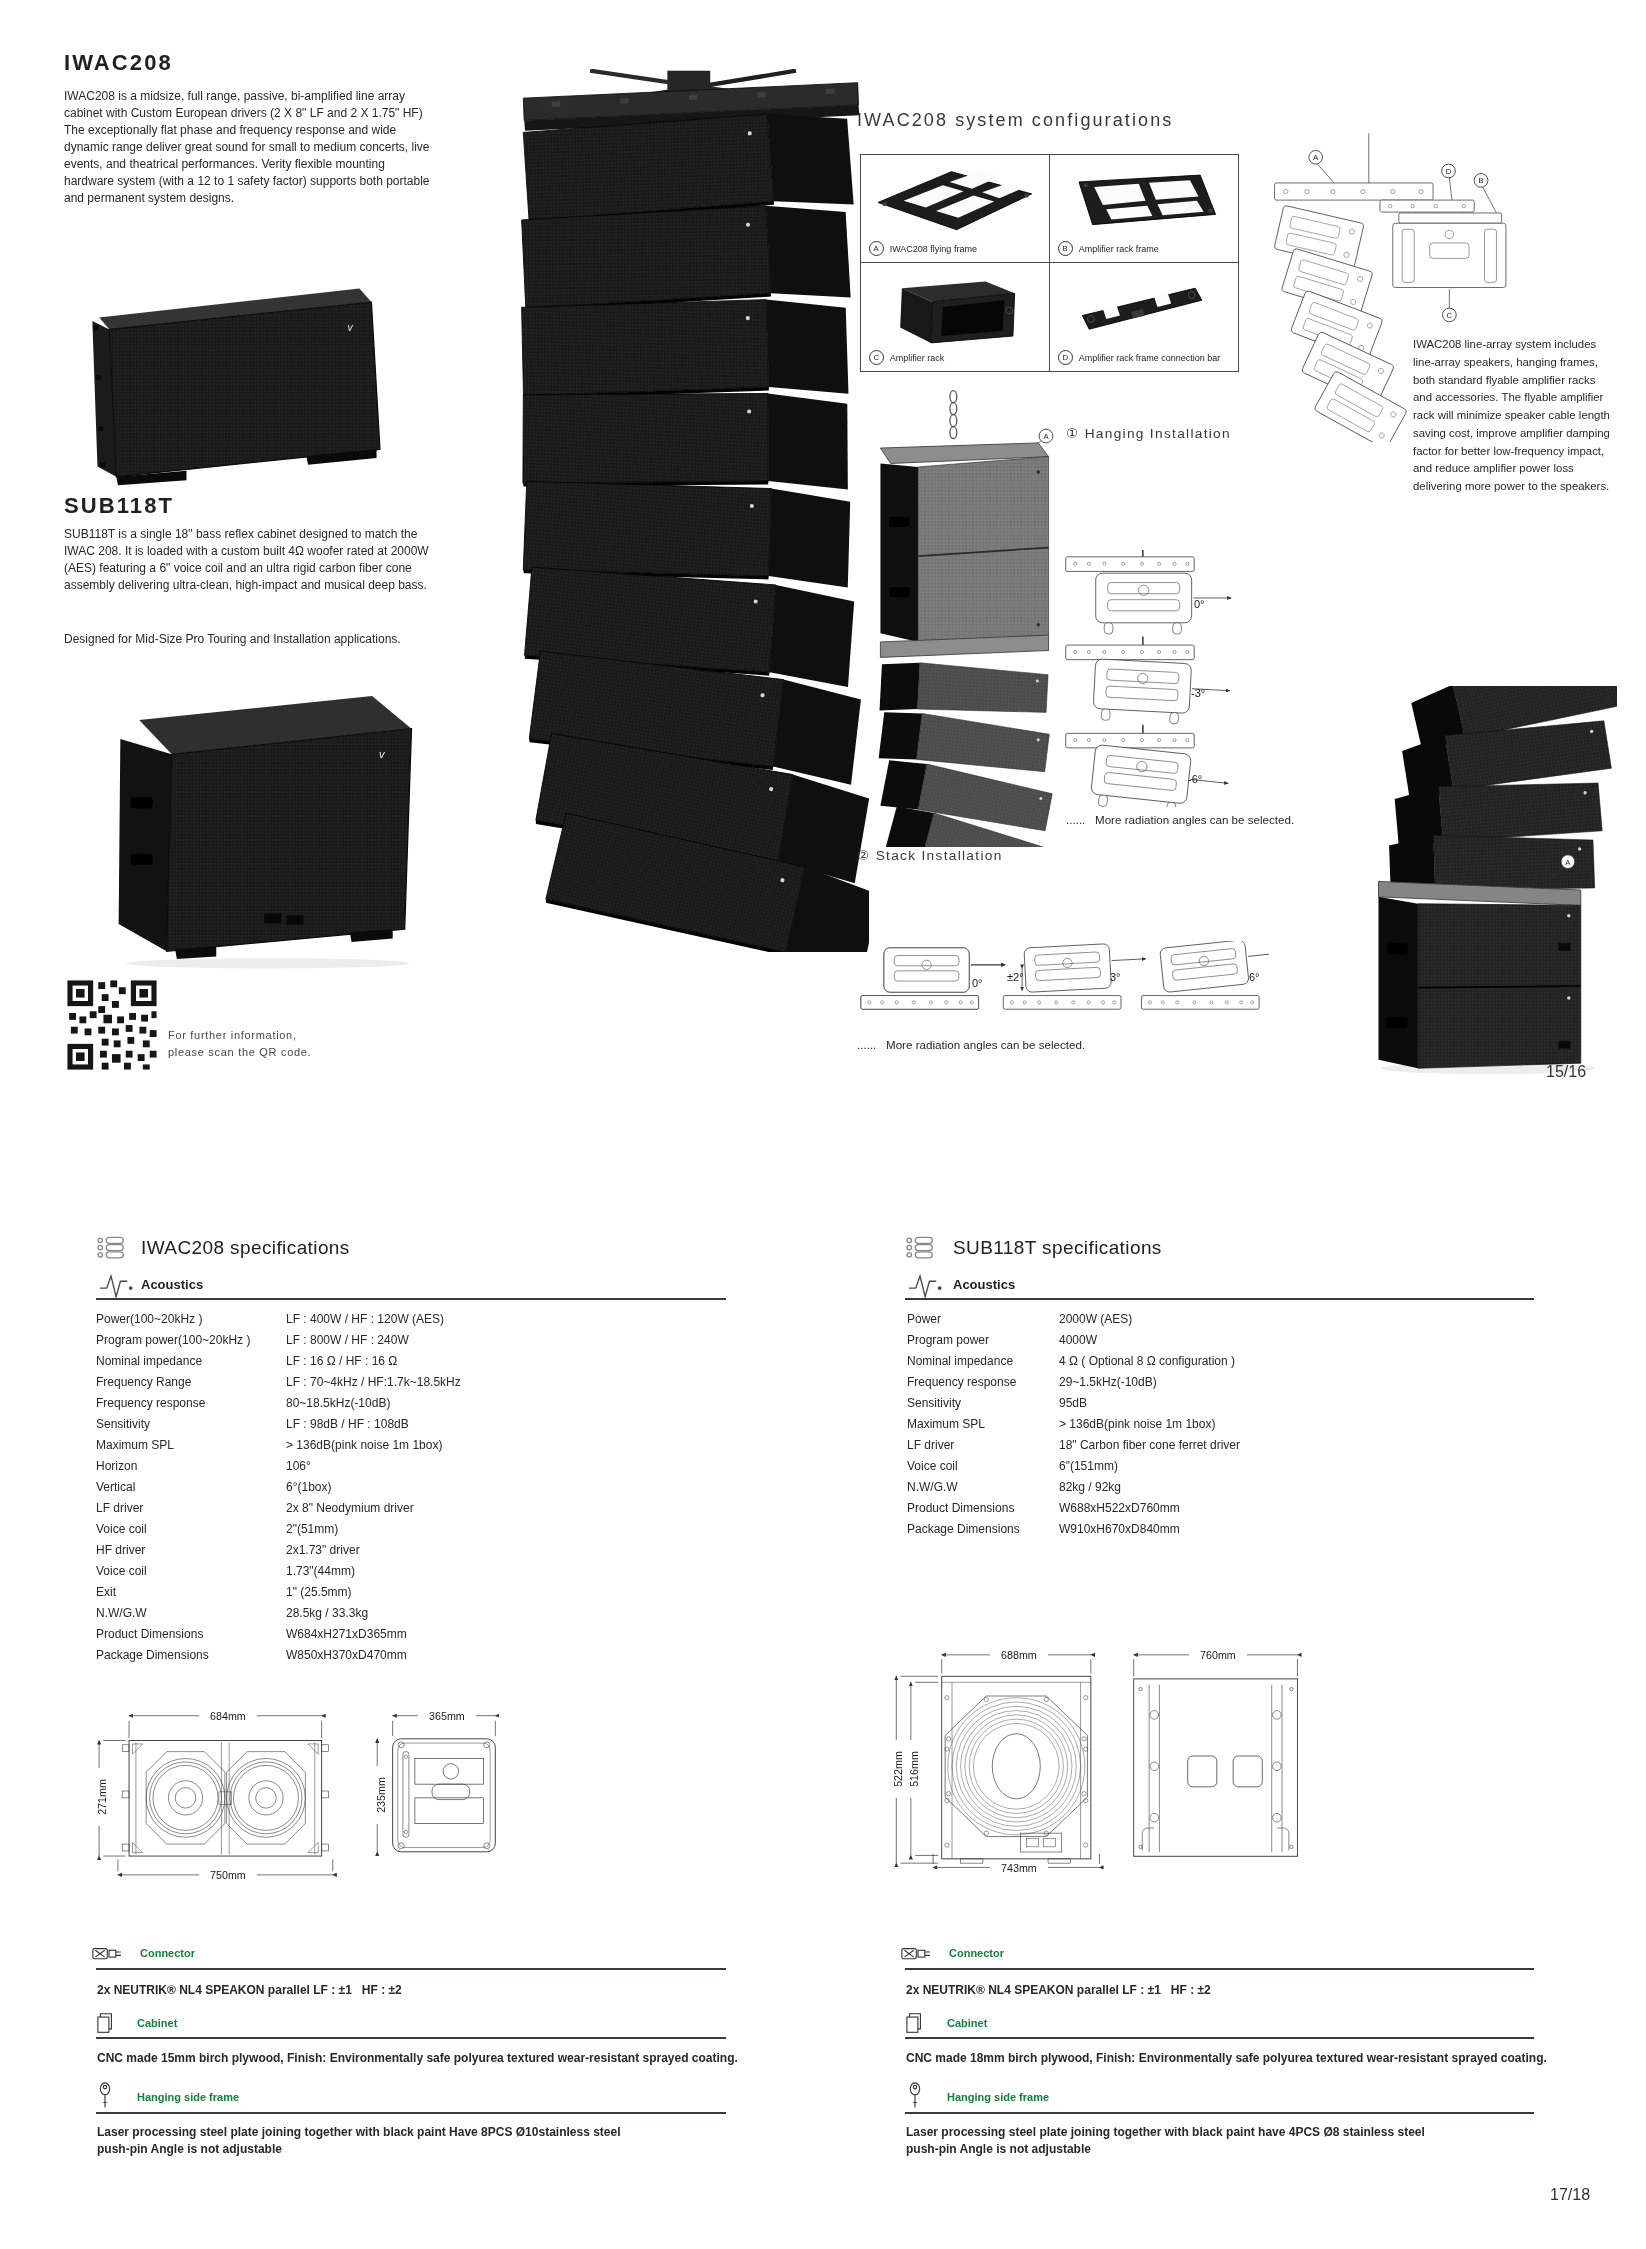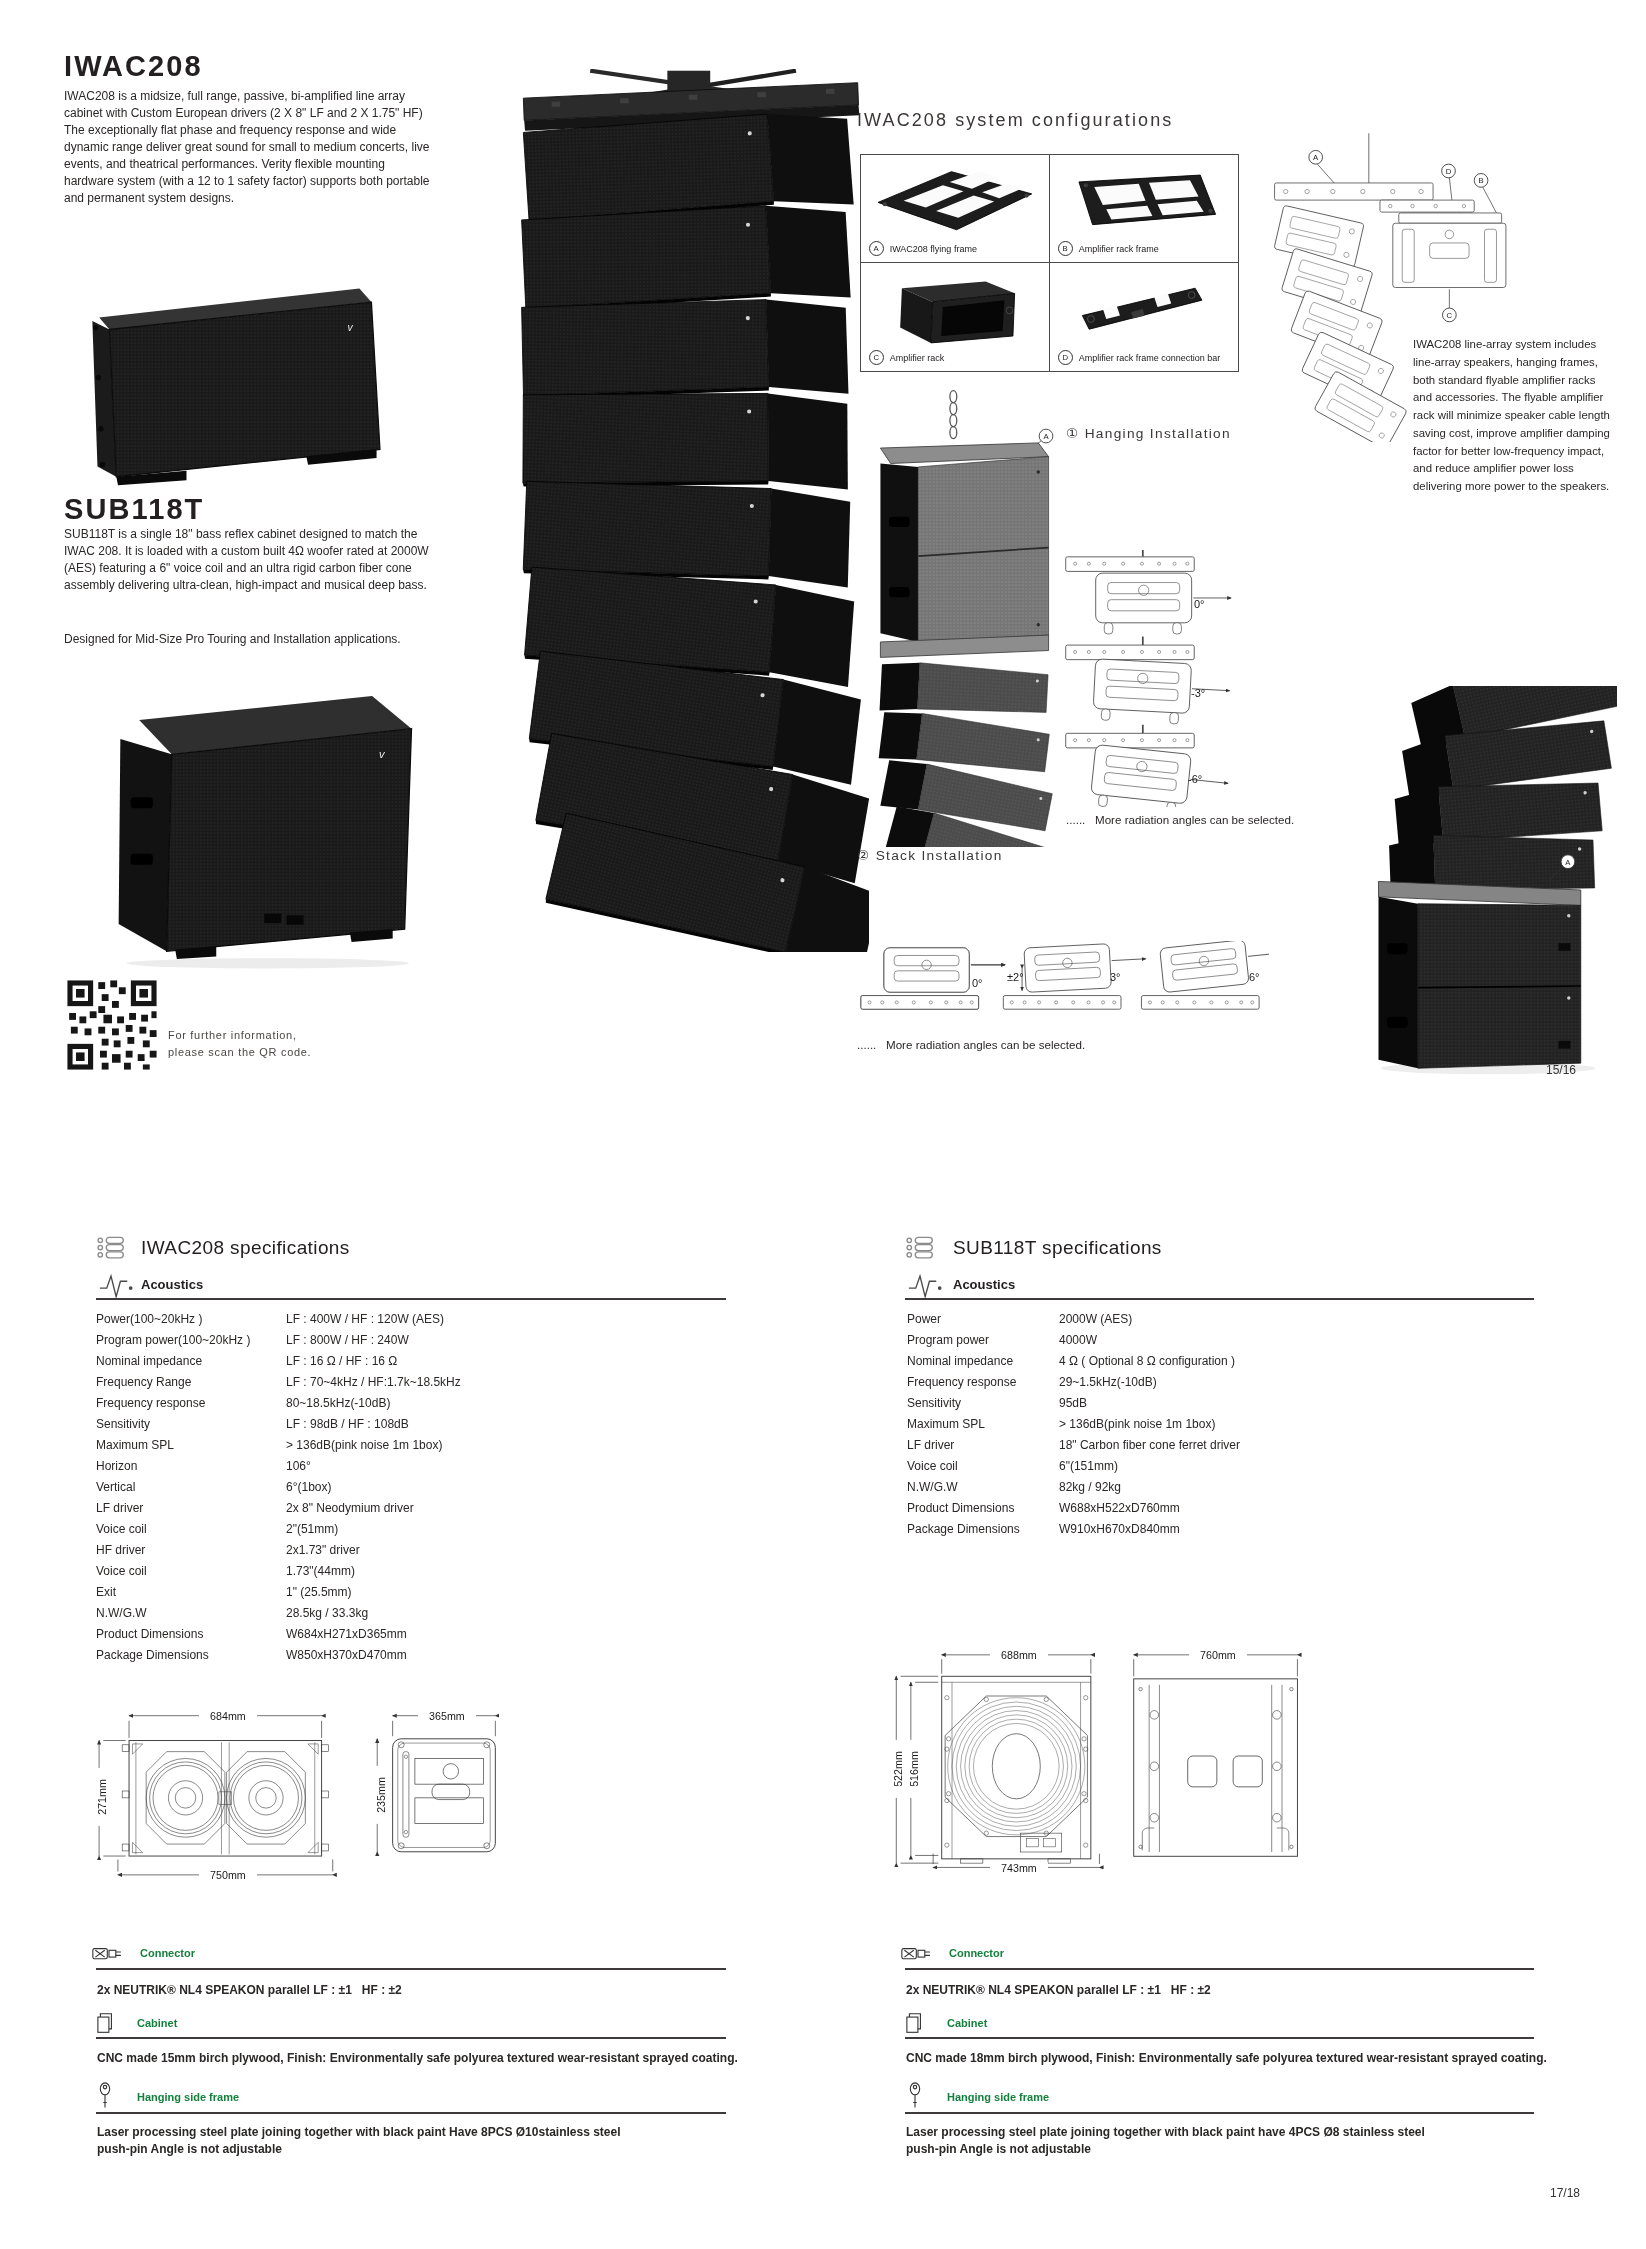--- a/index.html
+++ b/index.html
@@ -1,27 +1,27 @@
 <!DOCTYPE html>
 <html style="font-size:13.7px"><head>
 <meta charset="utf-8">
 <style>
   html,body{margin:0;padding:0;background:#fff;}
   #page{position:relative;width:1646px;height:2250px;background:#fff;overflow:hidden;
         font-family:"Liberation Sans","DejaVu Sans",sans-serif;color:#262322;}
   .abs{position:absolute;}
-  .prod-title{font-size:29px;font-weight:900;letter-spacing:2.1px;color:#242021;}
+  .prod-title{font-size:22px;font-weight:900;letter-spacing:2.1px;color:#242021;}
   .body-text{font-size:12px;line-height:17px;color:#2a2726;}
   .tech{color:#3d3a39;letter-spacing:1.7px;font-weight:400;}
   .h-config{font-size:18px;letter-spacing:2.1px;color:#3a3736;}
   .h-install{font-size:13.7px;letter-spacing:1.3px;color:#3a3736;font-weight:500;}
   .para{font-size:11.4px;line-height:1.56;color:#2a2726;}
   .note-txt{font-size:11.6px;color:#2a2726;}
   .qr-cap{font-size:11px;line-height:1.5;color:#4a4745;letter-spacing:0.7px;}
-  .pg{font-size:12px;color:#333;}
+  .pg{font-size:16px;color:#333;}
   .circ{display:inline-flex;align-items:center;justify-content:center;width:13px;height:13px;
         border:0.9px solid #333;border-radius:50%;font-size:7.7px;line-height:1;flex:none;color:#242021;}
   
   #config-grid{border:0.9px solid #4a4a4a;display:grid;grid-template-columns:189px 189px;grid-template-rows:108px 108px;}
   .cfg-cell{position:relative;border-right:0.9px solid #4a4a4a;border-bottom:0.9px solid #4a4a4a;}
   .cfg-cell:nth-child(2n){border-right:none;}
   .cfg-cell:nth-child(n+3){border-bottom:none;}
   .cfg-label{position:absolute;left:7.7px;bottom:6px;display:flex;align-items:center;gap:6px;font-size:9px;color:#242021;white-space:nowrap;}
   .cfg-img{position:absolute;left:3.4px;top:3.4px;}
   

